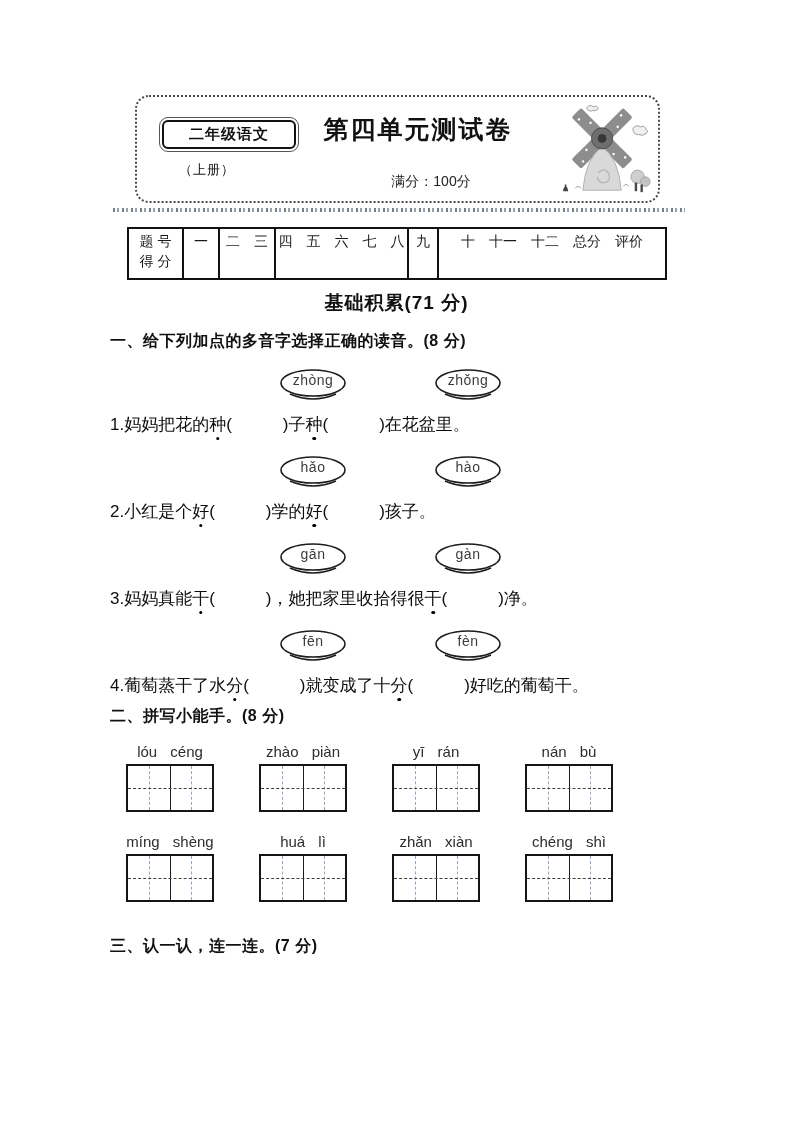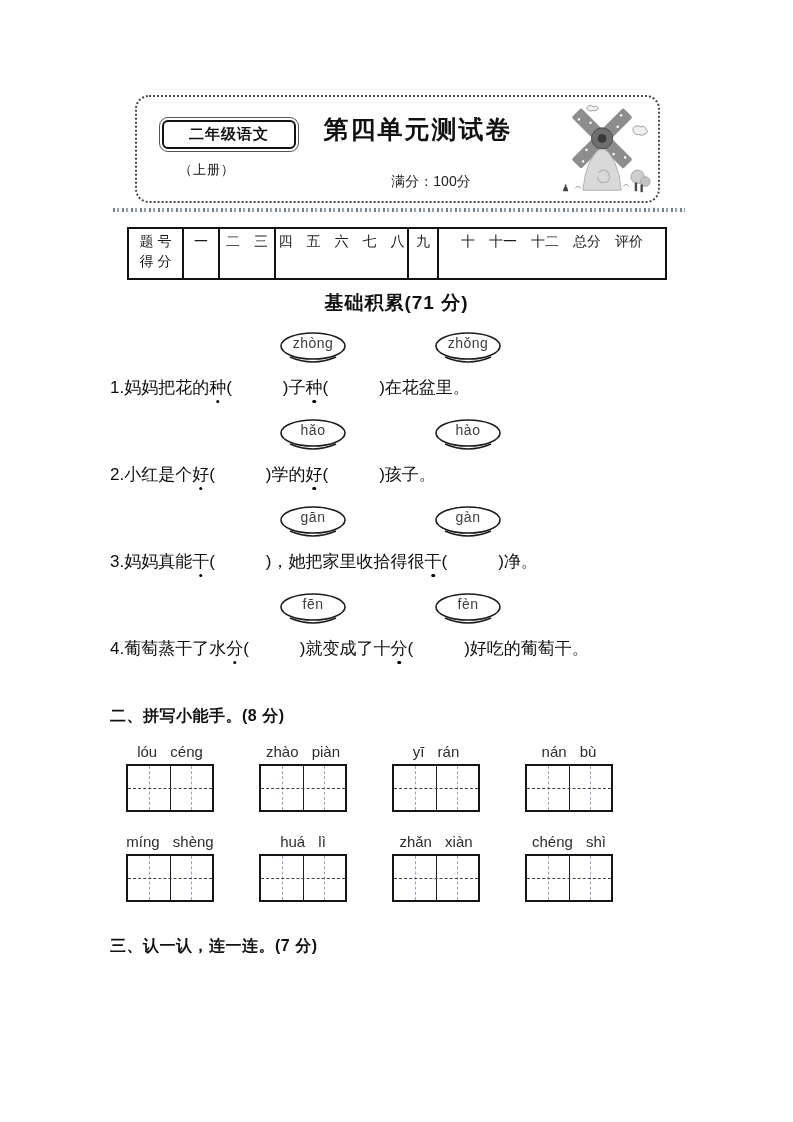--- a/index.html
+++ b/index.html
@@ -137,20 +137,21 @@
     <div class="cell c1">一</div>
     <div class="cell c2">二　三</div>
     <div class="cell c3">四　五　六　七　八</div>
     <div class="cell c4">九</div>
     <div class="cell c5">十　十一　十二　总分　评价</div>
   </div>
 
   <div class="part-heading">基础积累(71 分)</div>
 
   <div class="sec sec1">
+    <div class="sec-title">一、给下列加点的多音字选择正确的读音。(8 分)</div>
 
     <div class="oval-row">
       <div class="oval pos1">
         <svg width="70" height="37" viewBox="0 0 70 37">
           <ellipse cx="35" cy="15" rx="32" ry="13" fill="#fff" stroke="#1c1c1c" stroke-width="1.6"></ellipse>
           <path d="M12,26 Q35,36 58,26" fill="none" stroke="#1c1c1c" stroke-width="1.6"></path>
         </svg>
         <span class="py">zhòng</span>
       </div>
       <div class="oval pos2">

